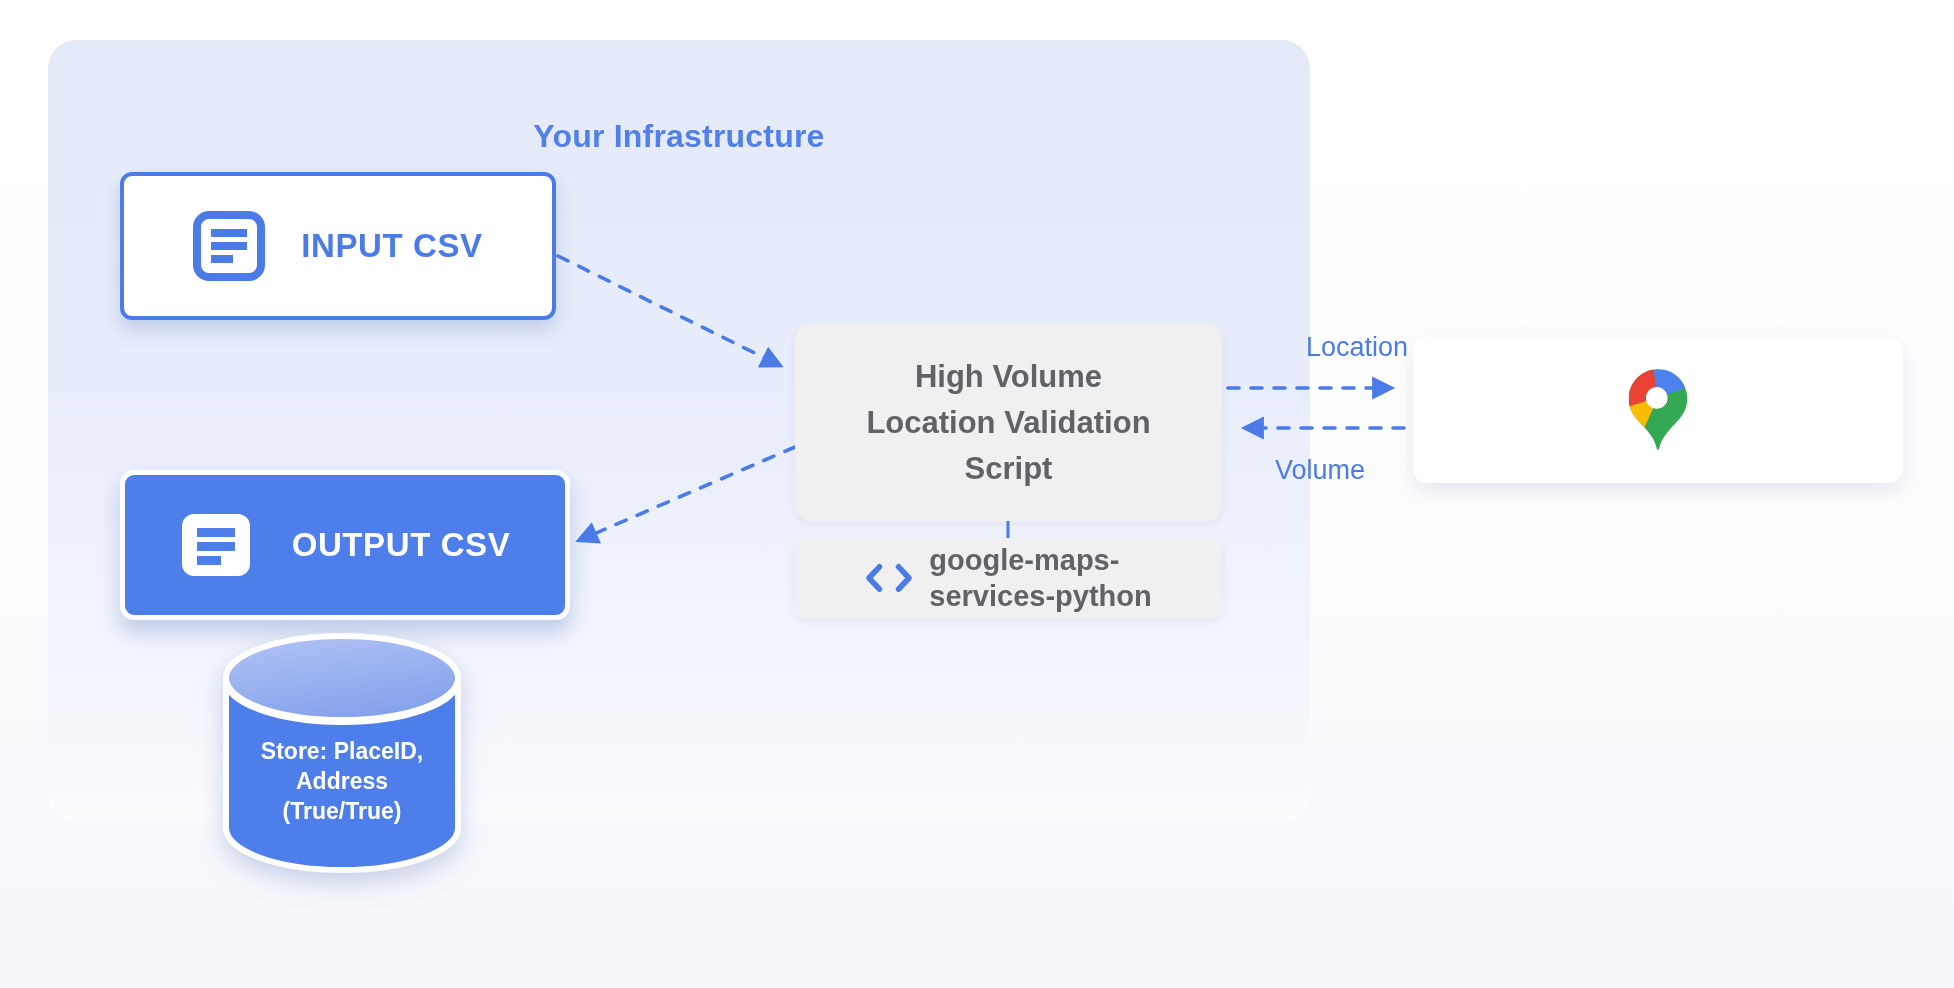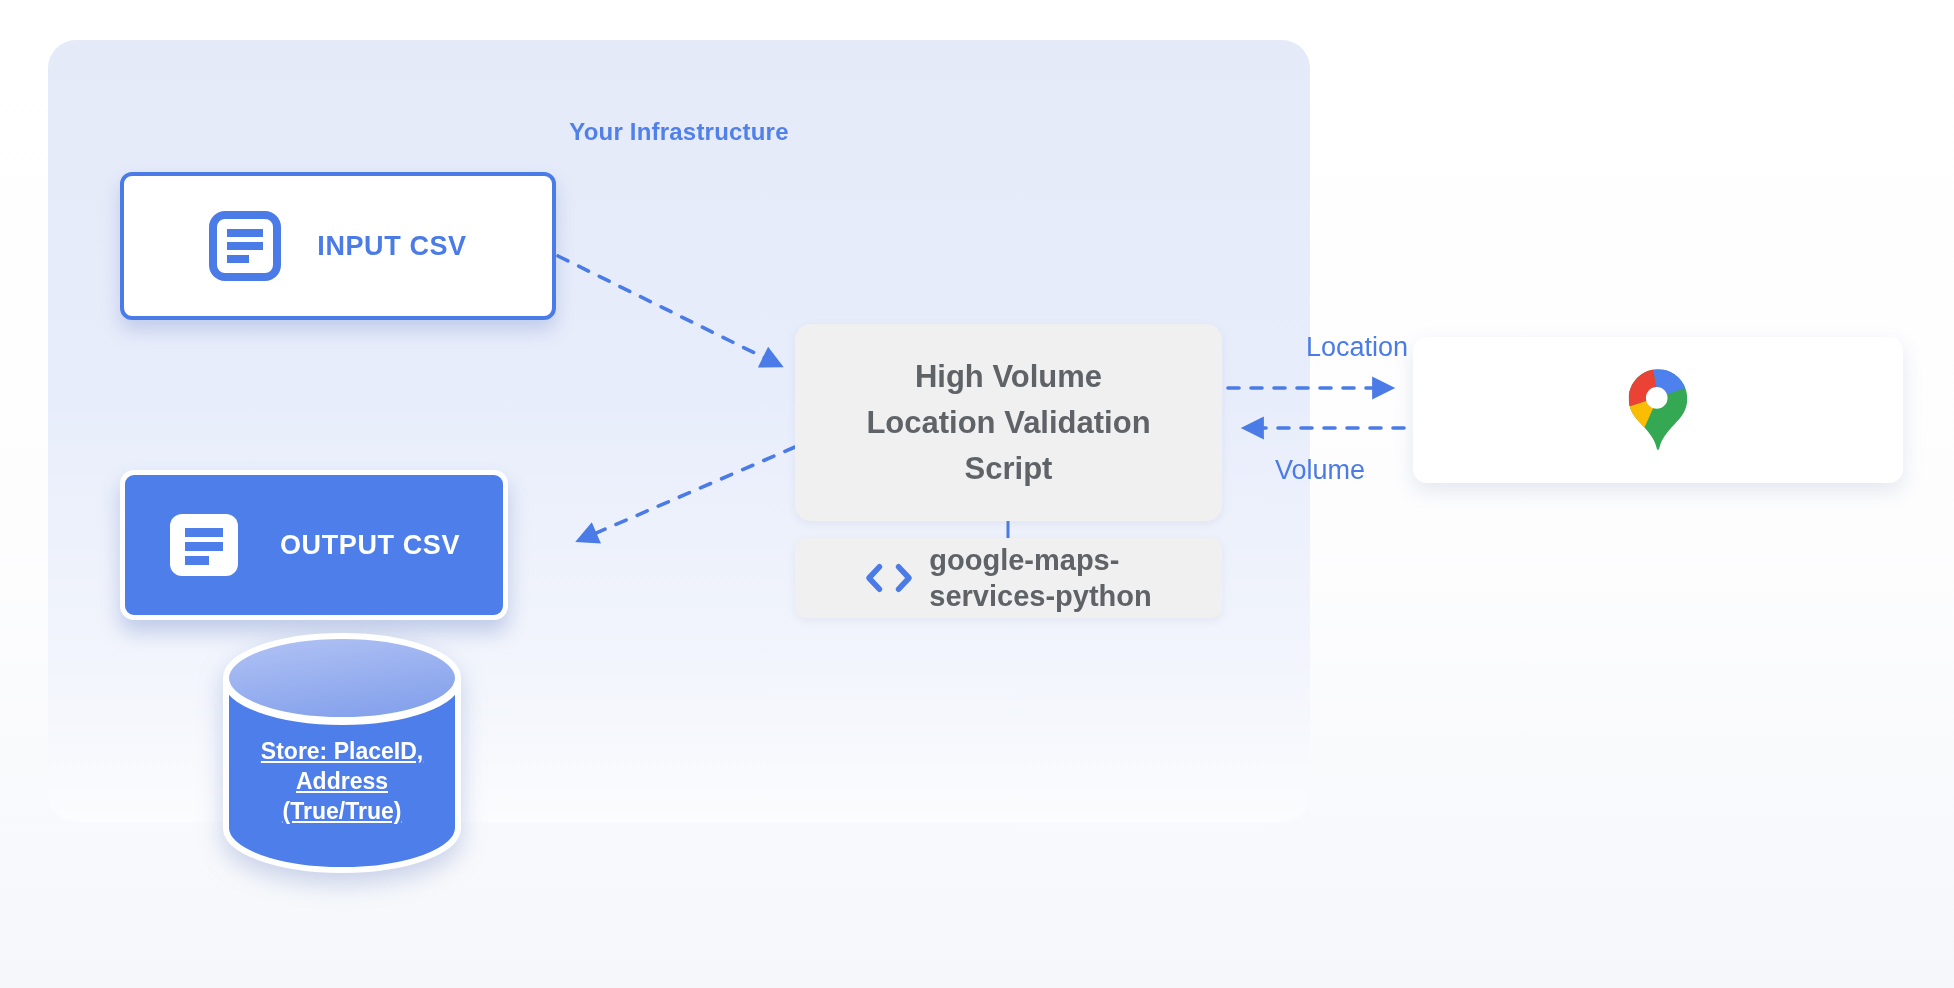--- a/index.html
+++ b/index.html
@@ -12,38 +12,38 @@
   }
   
   .infra{
     position:absolute;left:48px;top:40px;width:1262px;height:782px;
     border-radius:28px;
     background:linear-gradient(180deg,#e4eaf8 0%,#e8edfb 45%,#f2f5fc 80%,#fbfcfe 100%);
   }
   .infra-title{
     position:absolute;left:0;top:78px;width:100%;
     margin:0;text-align:center;
-    font-size:24px;font-weight:bold;color:#5080e8;letter-spacing:0.2px;
+    font-size:32px;font-weight:bold;color:#5080e8;letter-spacing:0.2px;
   }
   
   .csv-node{
     position:absolute;display:flex;align-items:center;justify-content:center;gap:36px;
   }
   .input-csv{
     left:120px;top:172px;width:436px;height:148px;
     background:#ffffff;border:4px solid #4a7be6;border-radius:12px;
     box-shadow:0 10px 18px rgba(80,110,190,0.25);
   }
   .output-csv{
-    left:120px;top:470px;width:388px;height:150px;
+    left:120px;top:470px;width:450px;height:150px;
     background:#4d7ee9;border:5px solid #ffffff;border-radius:14px;
     box-shadow:0 12px 20px rgba(80,110,190,0.30);
     gap:40px;
   }
-  .csv-label{font-size:27px;font-weight:bold;letter-spacing:0.6px;}
+  .csv-label{font-size:33px;font-weight:bold;letter-spacing:0.6px;}
   .csv-label.blue{color:#4a7be6;}
   .csv-label.white{color:#ffffff;}
   .icon-wrap{display:inline-flex;line-height:0;}
   
   .script-box{
     position:absolute;left:795px;top:324px;width:427px;height:197px;
     background:#f0f0f1;border-radius:16px;
     display:flex;flex-direction:column;align-items:center;justify-content:center;
     box-shadow:0 3px 8px rgba(120,130,160,0.10);
   }
@@ -67,21 +67,21 @@
     box-shadow:0 8px 20px rgba(100,120,160,0.16);
   }
   .api-label{font-size:30px;font-weight:bold;color:#5f6368;}
   
   .datastore{position:absolute;left:220px;top:632px;width:244px;height:244px;}
   .datastore svg{filter:drop-shadow(0 10px 12px rgba(90,115,190,0.30));}
   .datastore-text{
     position:absolute;left:22px;top:104px;width:200px;text-align:center;
   }
   .datastore-text .line{
-    font-size:23px;line-height:30px;font-weight:bold;color:#ffffff;text-decoration:underline;
+    font-size:23px;line-height:30px;font-weight:bold;color:#ffffff;
   }
   
   .edge-label{
     position:absolute;width:160px;text-align:center;
     font-size:27px;font-weight:normal;color:#4a7be6;
   }
   .label-location{left:1277px;top:332px;}
   .label-placeid{left:1240px;top:455px;}
   
   .edges{position:absolute;left:0;top:0;pointer-events:none;}

